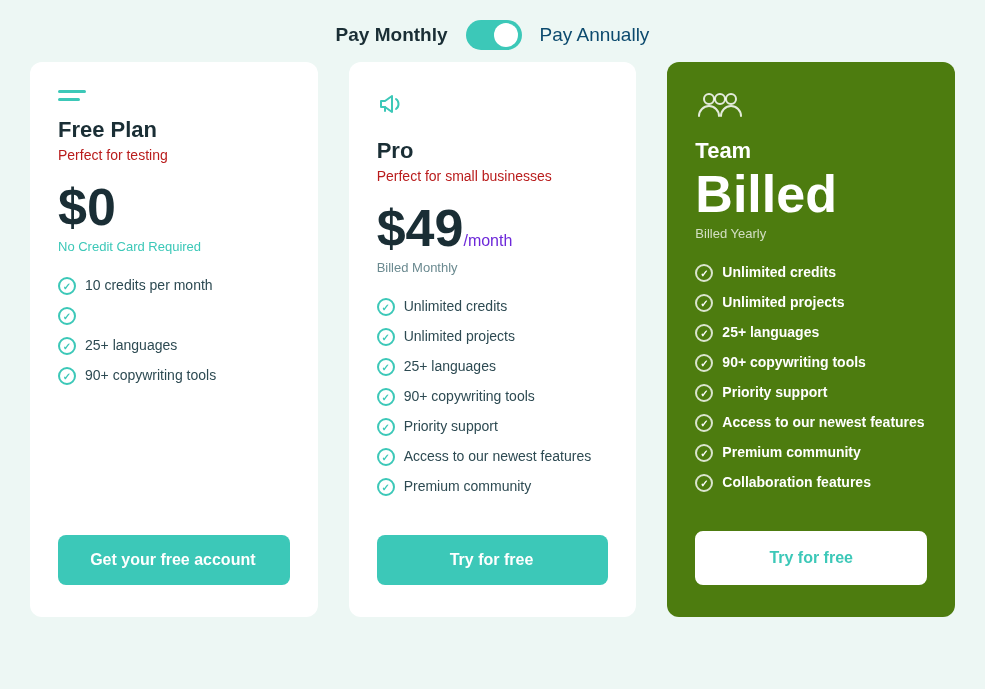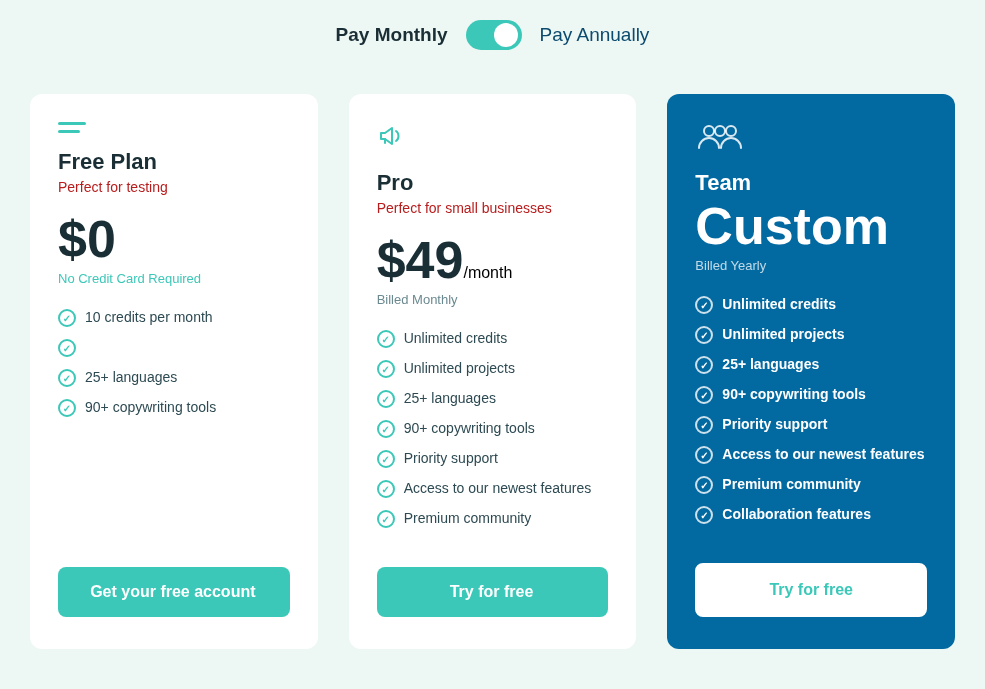--- a/index.html
+++ b/index.html
@@ -12,21 +12,21 @@
       flex-direction: column;
       align-items: center;
       padding: 20px 30px 30px;
     }
 
     
     .billing-toggle {
       display: flex;
       align-items: center;
       gap: 18px;
-      margin-bottom: 44px;
+      margin-bottom: 12px;
     }
     .billing-label {
       font-size: 19px;
       font-weight: 700;
       color: #1a2e35;
     }
     .billing-label.inactive {
       color: #0c4a6e;
       font-weight: 500;
     }
@@ -63,21 +63,21 @@
     .card {
       flex: 1;
       background: white;
       border-radius: 12px;
       padding: 28px 28px 32px;
       display: flex;
       flex-direction: column;
     }
 
     .card.team {
-      background: #0369a1;
+      background: #4d7c0f;
       color: white;
     }
 
     
     .card-icon {
       margin-bottom: 16px;
       font-size: 26px;
       color: #3cc8b8;
       line-height: 1;
     }
@@ -112,21 +112,21 @@
     }
     .price-main {
       font-size: 52px;
       font-weight: 700;
       color: #1a2e35;
       line-height: 1;
     }
     .price-period {
       font-size: 16px;
       font-weight: 400;
-      color: #000000;
+      color: #6d28d9;
     }
     .price-custom {
       font-size: 52px;
       font-weight: 800;
       color: white;
       line-height: 1;
     }
     .price-note {
       font-size: 13px;
       color: #6b8a90;
@@ -334,21 +334,21 @@
         <path d="M4 26c0-5.5 4.5-10 10-10s10 4.5 10 10" stroke="rgba(255,255,255,0.85)" stroke-width="2" fill="none" stroke-linecap="round"></path>
 
         <circle cx="25" cy="9" r="5" stroke="rgba(255,255,255,0.85)" stroke-width="2" fill="none"></circle>
 
         <circle cx="36" cy="9" r="5" stroke="rgba(255,255,255,0.85)" stroke-width="2" fill="none"></circle>
         <path d="M26 26c0-5.5 4.5-10 10-10s10 4.5 10 10" stroke="rgba(255,255,255,0.85)" stroke-width="2" fill="none" stroke-linecap="round"></path>
       </svg>
     </div>
     <div class="plan-name">Team</div>
     <div class="price-block">
-      <span class="price-custom">Custom</span>
+      <span class="price-custom">Billed</span>
     </div>
     <div class="price-note" style="color:rgba(255,255,255,0.75); margin-bottom:22px;">Billed Yearly</div>
     <ul class="feature-list">
       <li>
           <div class="check-icon"></div>
           <span>Unlimited credits</span>
         </li>
       <li>
           <div class="check-icon"></div>
           <span>Unlimited projects</span>

